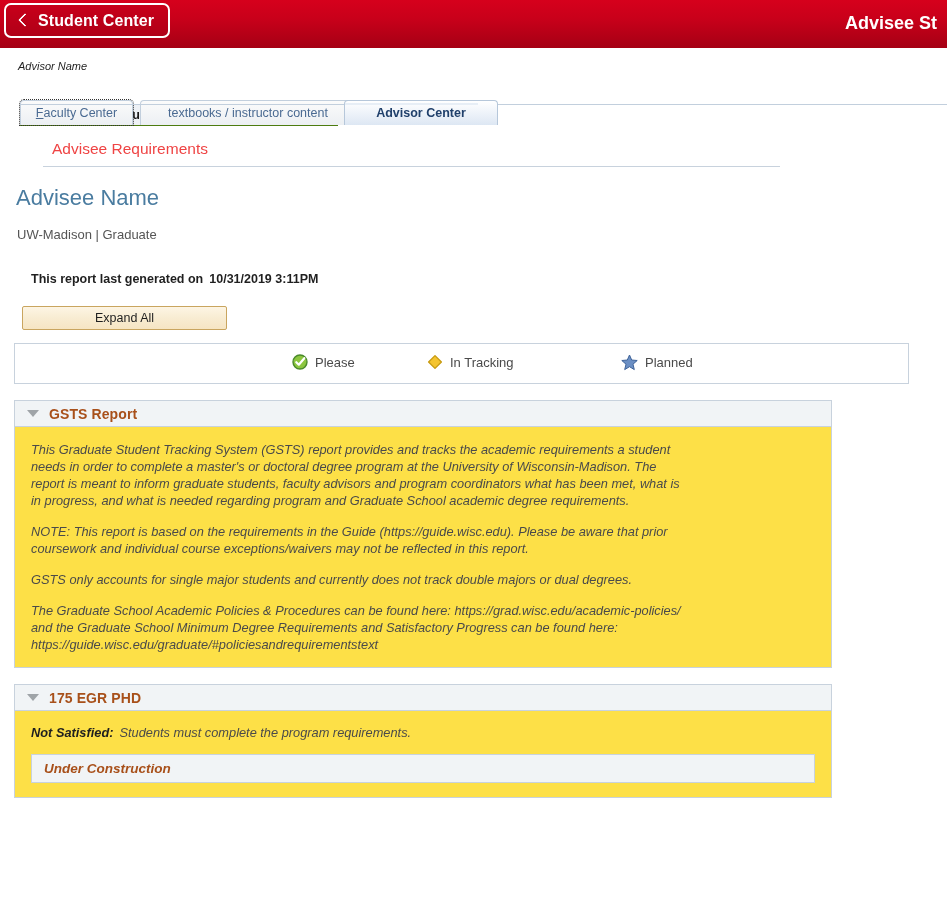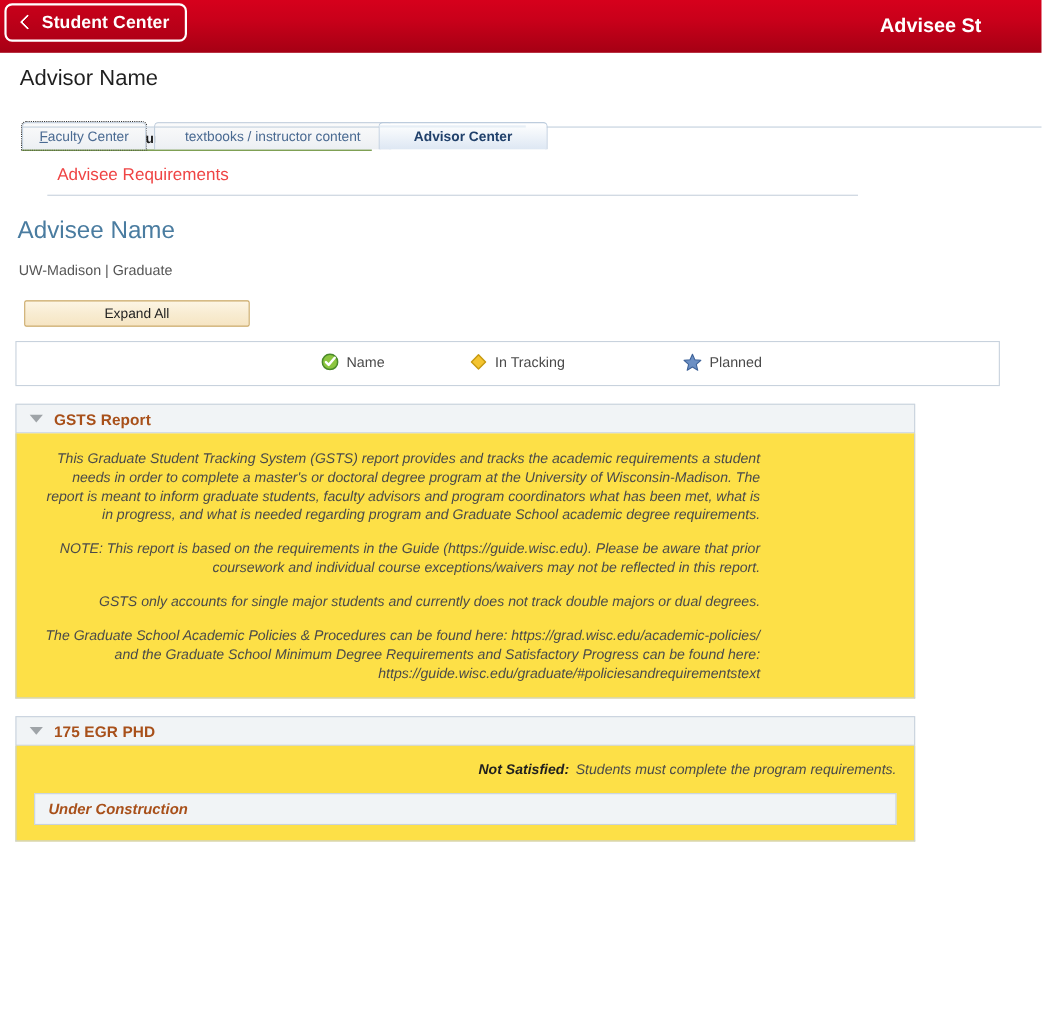--- a/index.html
+++ b/index.html
@@ -59,39 +59,40 @@
   }
   .back-label {
     color: #ffffff;
     font-size: 16px;
     font-weight: bold;
     letter-spacing: 0.1px;
     white-space: nowrap;
   }
   .header-title {
     position: absolute;
-    left: 800px;
+    left: 845px;
     top: 0;
     height: 48px;
     line-height: 46px;
     color: #ffffff;
     font-size: 18px;
     font-weight: bold;
     white-space: nowrap;
   }
 
   
   .page {
     padding: 0;
   }
   .advisor-name {
-    font-size: 20px;
+    font-size: 11px;
     color: #1f1f1f;
     padding: 12px 0 0 18px;
     font-weight: normal;
+    font-style: italic;
   }
 
   
   .tabs {
     position: relative;
     margin: 8px 0 0 20px;
     height: 25px;
   }
   .tab {
     position: absolute;
@@ -254,21 +255,20 @@
   }
   .legend-taken    { left: 277px; }
   .legend-progress { left: 412px; }
   .legend-planned  { left: 606px; }
   .icon-svg { display: block; }
 
   
   .section {
     margin: 16px 0 0 14px;
     width: 818px;
-    text-align: right;
   }
   .section-header {
     height: 27px;
     box-sizing: border-box;
     border: 1px solid #c8d2dd;
     background: #f1f4f6;
     display: flex;
     align-items: center;
     padding-left: 12px;
     gap: 10px;
@@ -366,35 +366,38 @@
     <span class="sep">|</span>
     <a><u>G</u>eneral Info</a>
   </div>
 
   <div class="req-heading">Advisee Requirements</div>
   <div class="req-rule"></div>
 
   <div class="advisee-name">Advisee Name</div>
   <div class="advisee-sub">UW-Madison | Graduate</div>
 
+  <div class="report-generated">
+    <span class="lbl">This report last generated on</span><span class="val">10/31/2019  3:11PM</span>
+  </div>
 
   <div class="button-row">
     <button class="pb-button">Expand All</button>
   </div>
 
   <div class="legend-box">
 
     <div class="legend-item legend-taken">
       <span>
         <svg class="icon-svg" width="16" height="16" viewBox="0 0 16 16">
           <circle cx="8" cy="8" r="7" fill="#8cc63f" stroke="#4a8a2a" stroke-width="1.4"></circle>
           <path d="M4.3 8.2 L6.8 10.7 L12.3 4.2" fill="none" stroke="#ffffff" stroke-width="2.2" stroke-linecap="round" stroke-linejoin="round"></path>
         </svg>
       </span>
-      <span>Name</span>
+      <span>Please</span>
     </div>
 
     <div class="legend-item legend-progress">
       <span>
         <svg class="icon-svg" width="16" height="16" viewBox="0 0 16 16">
           <polygon points="8,1.6 14.4,8 8,14.4 1.6,8" fill="#f4c430" stroke="#c79a10" stroke-width="1.3" stroke-linejoin="round"></polygon>
         </svg>
       </span>
       <span>In Tracking</span>
     </div>

